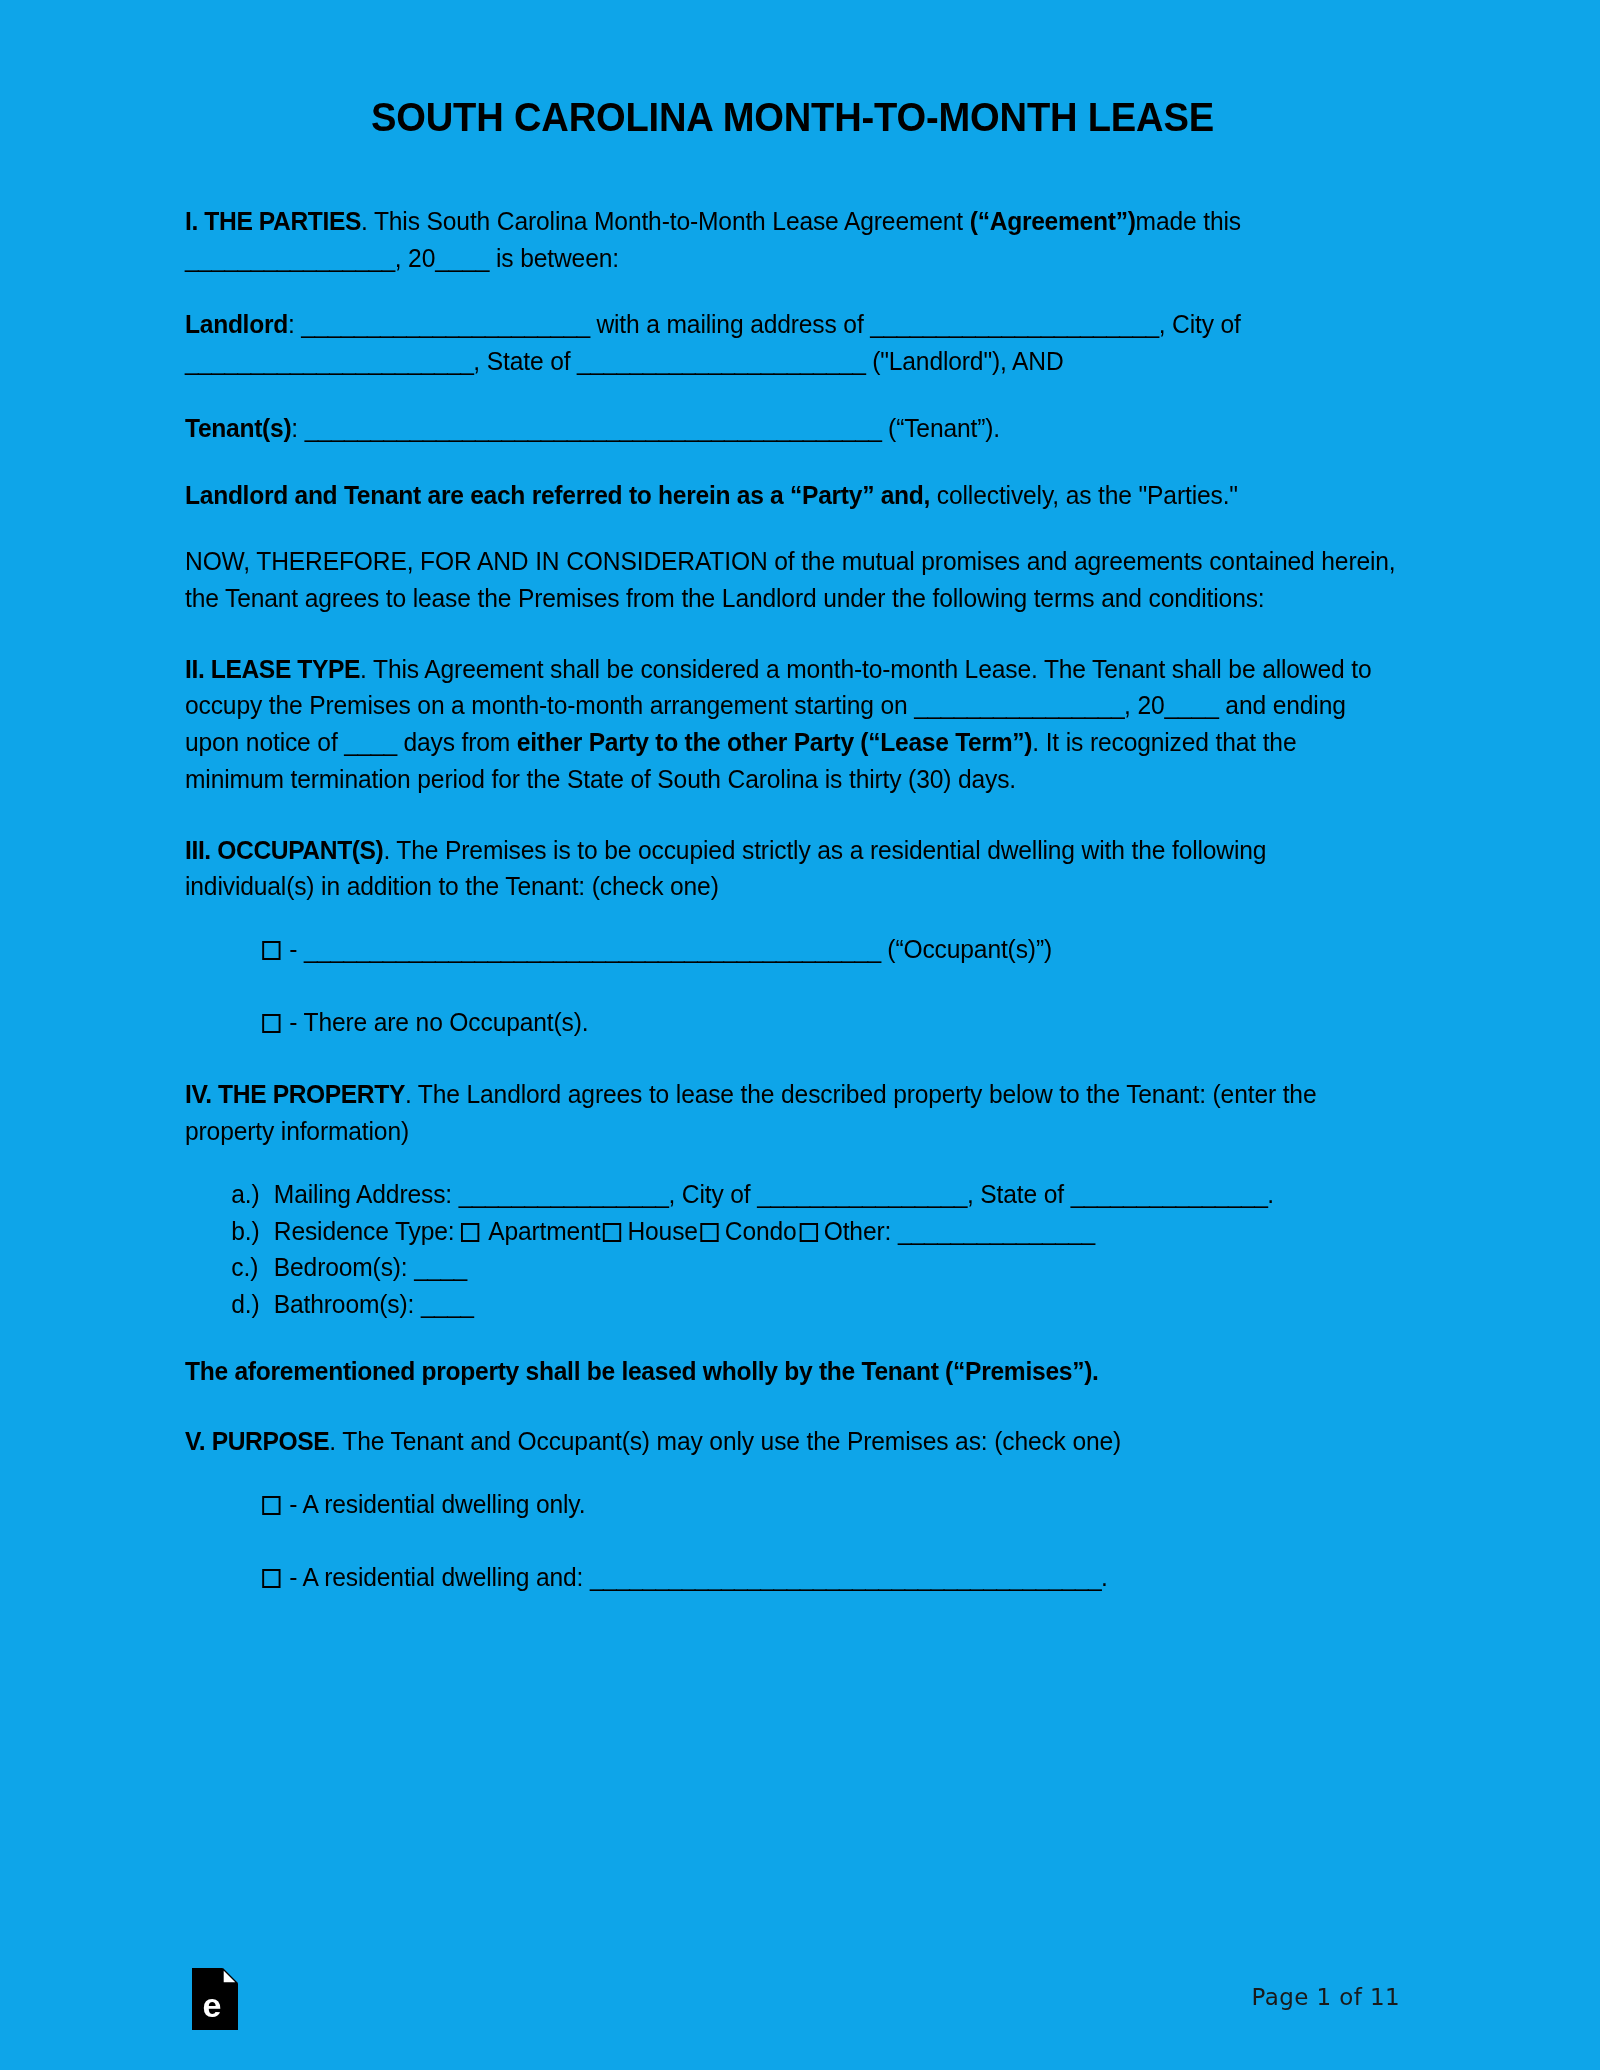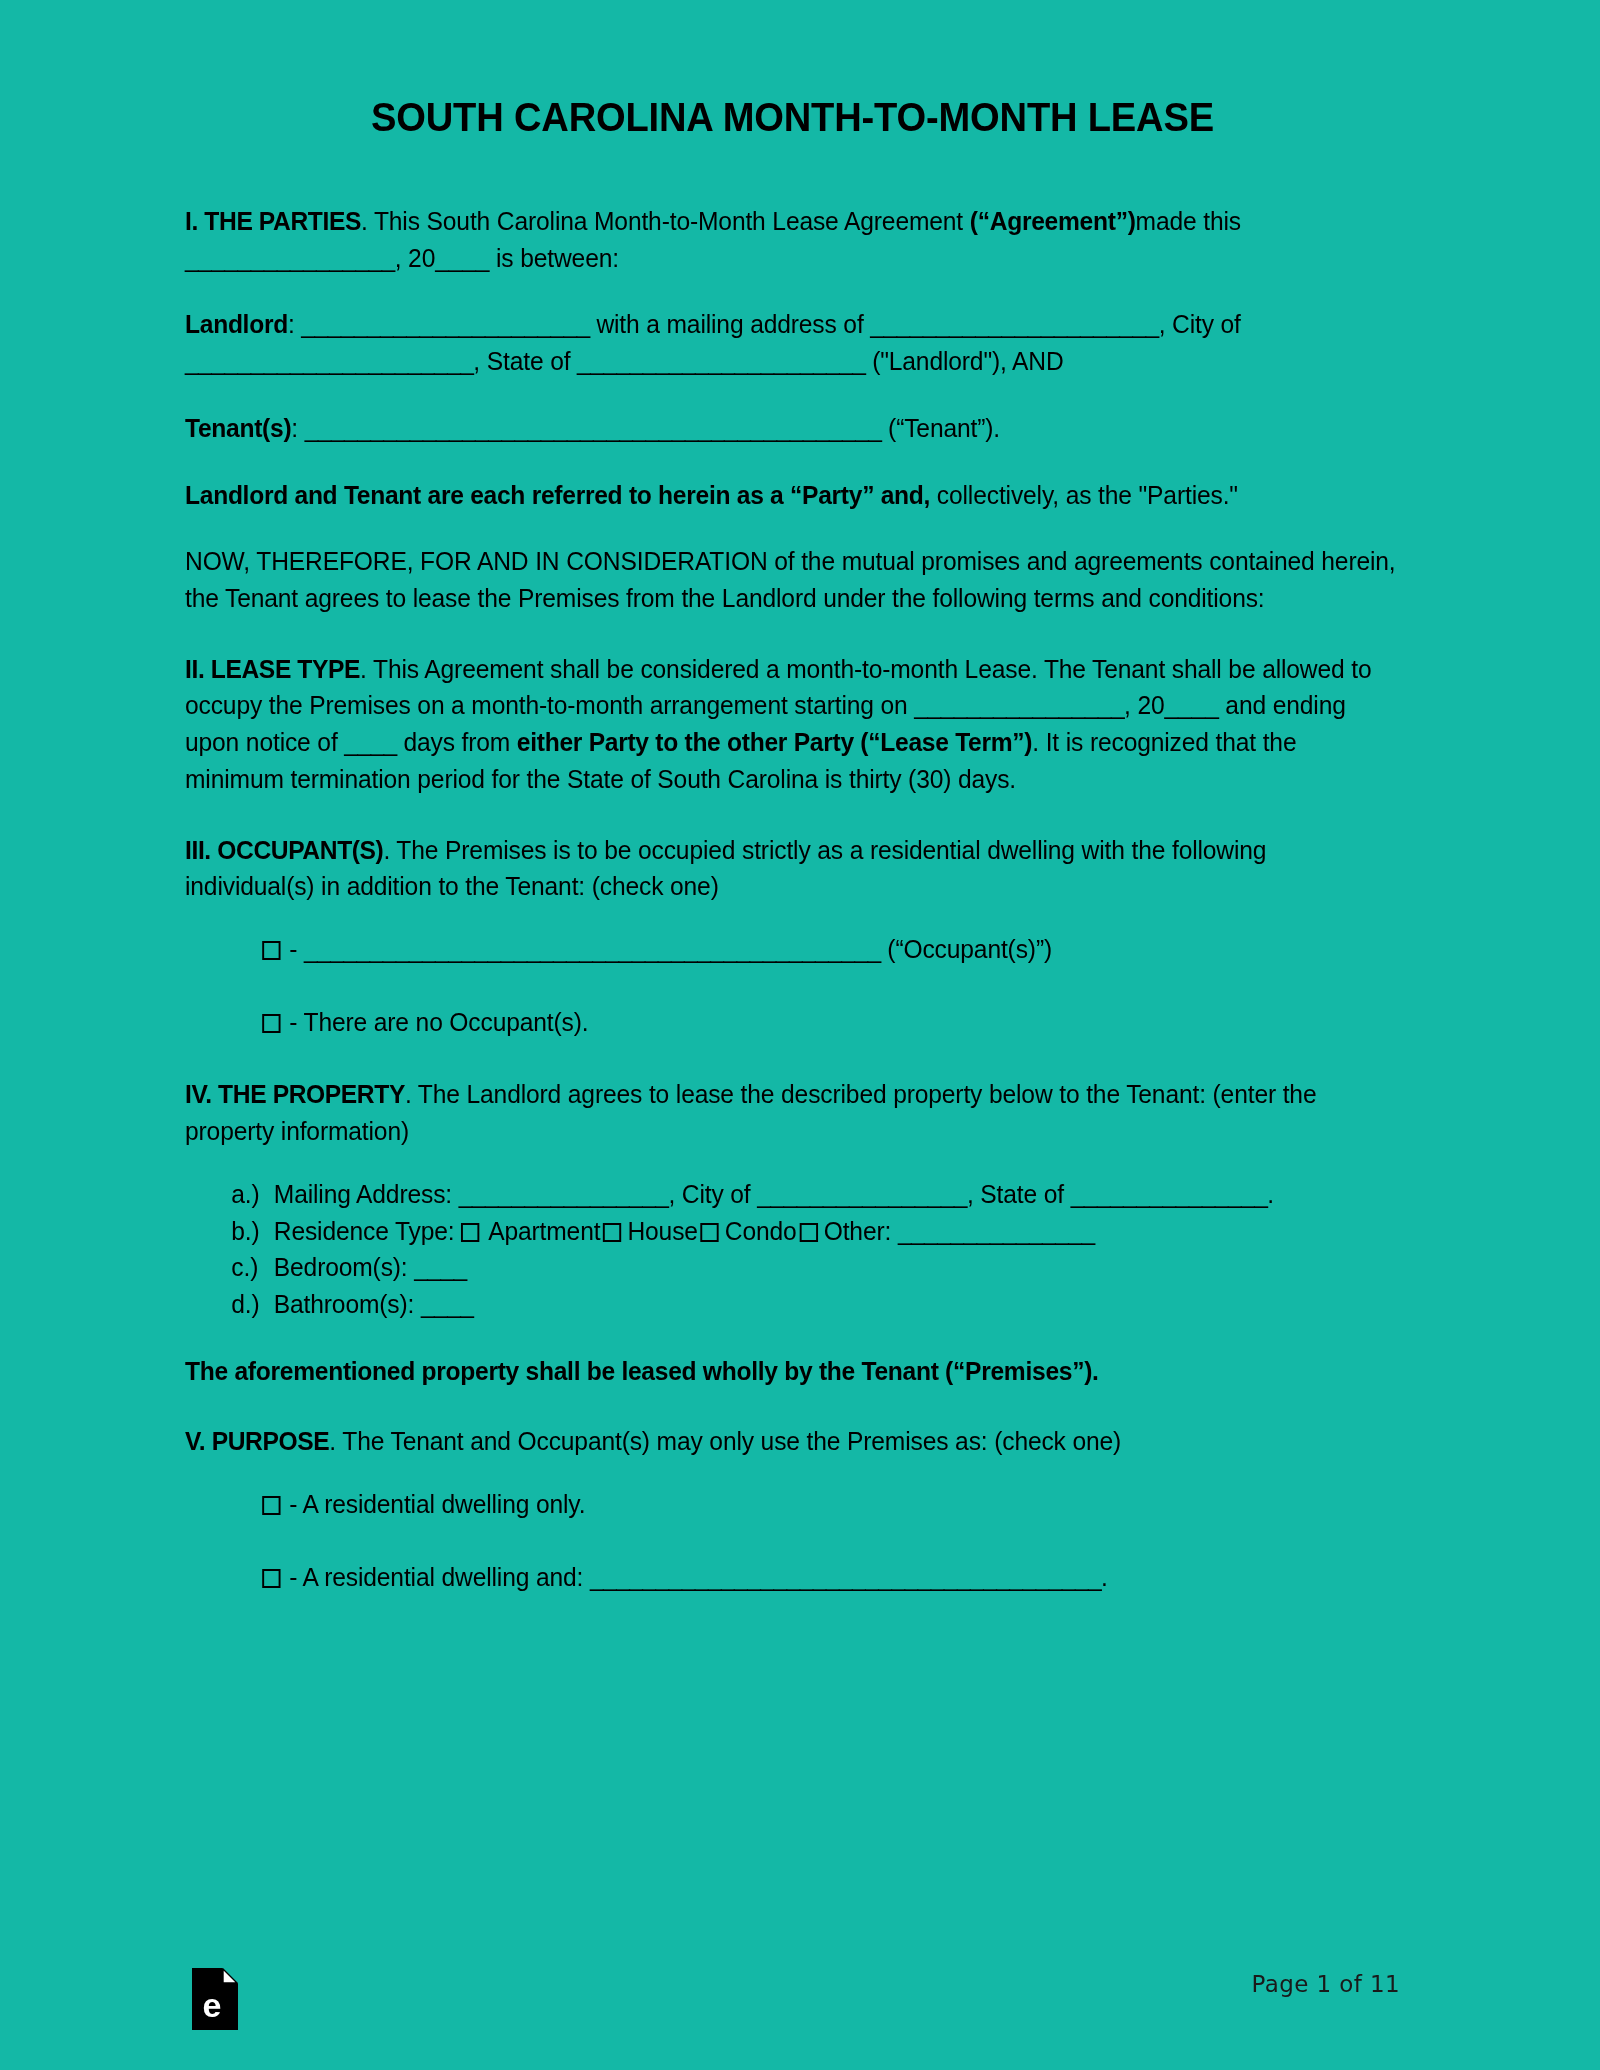--- a/index.html
+++ b/index.html
@@ -4,21 +4,21 @@
 <style>
   html, body {
     margin: 0;
     padding: 0;
     background: #ffffff;
   }
   .page {
     position: relative;
     width: 1600px;
     height: 2070px;
-    background: #14b8a6;
+    background: #0ea5e9;
     box-sizing: border-box;
     padding: 95px 200px 0 185px;
     font-family: "Liberation Sans", "DejaVu Sans", sans-serif;
     color: #000000;
     overflow: hidden;
   }
 
   
   .doc-title {
     text-align: center;
@@ -120,21 +120,21 @@
   .logo {
     position: absolute;
     left: 7px;
     bottom: 10px;
     width: 46px;
     height: 62px;
   }
   .page-num {
     position: absolute;
     right: 0;
-    bottom: 43px;
+    bottom: 30px;
     font-size: 23px;
     letter-spacing: 0.4px;
     color: #1a1a1a;
     font-family: "DejaVu Sans", sans-serif;
   }
 </style>
 </head>
 <body>
 
 <div class="page">

